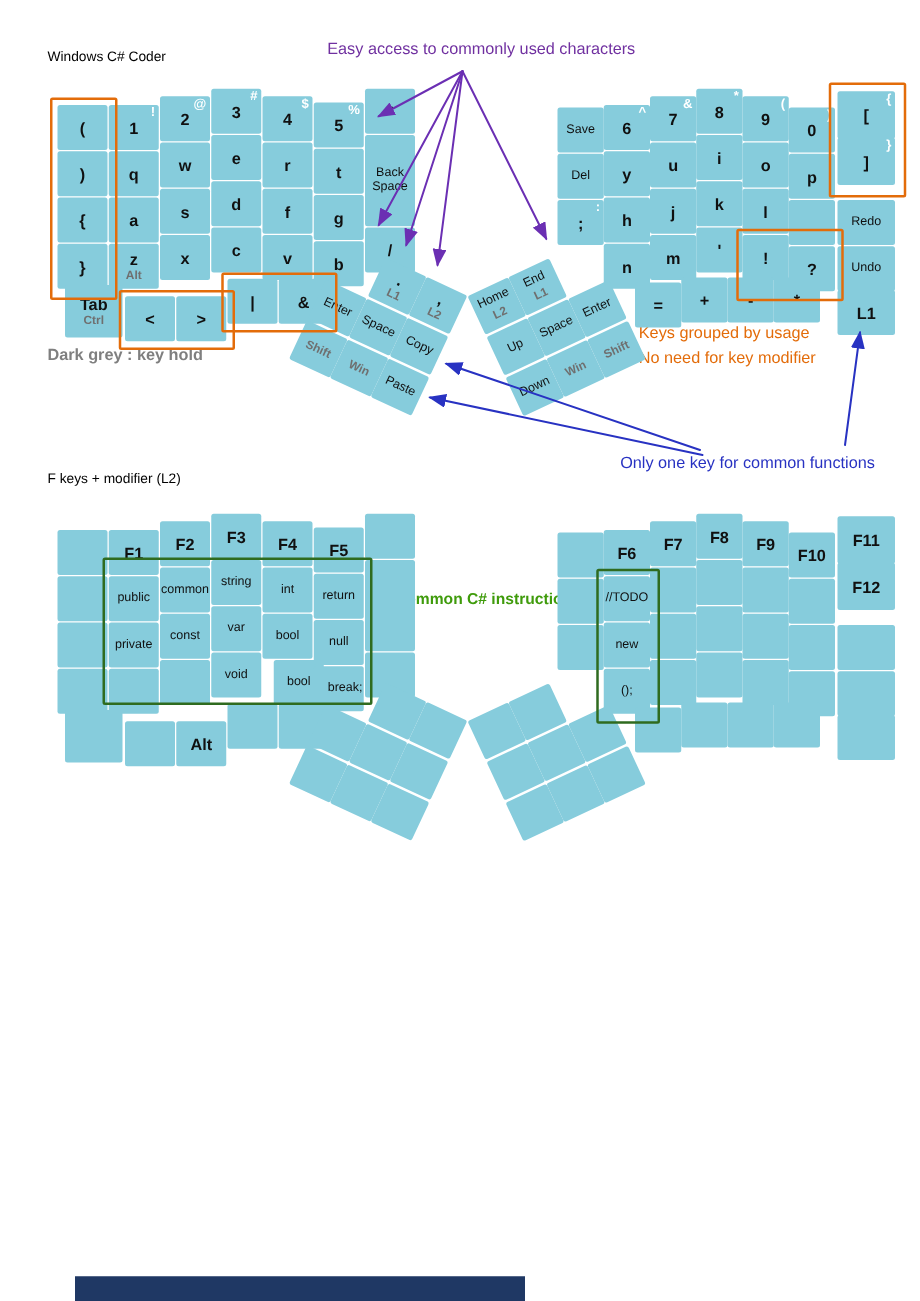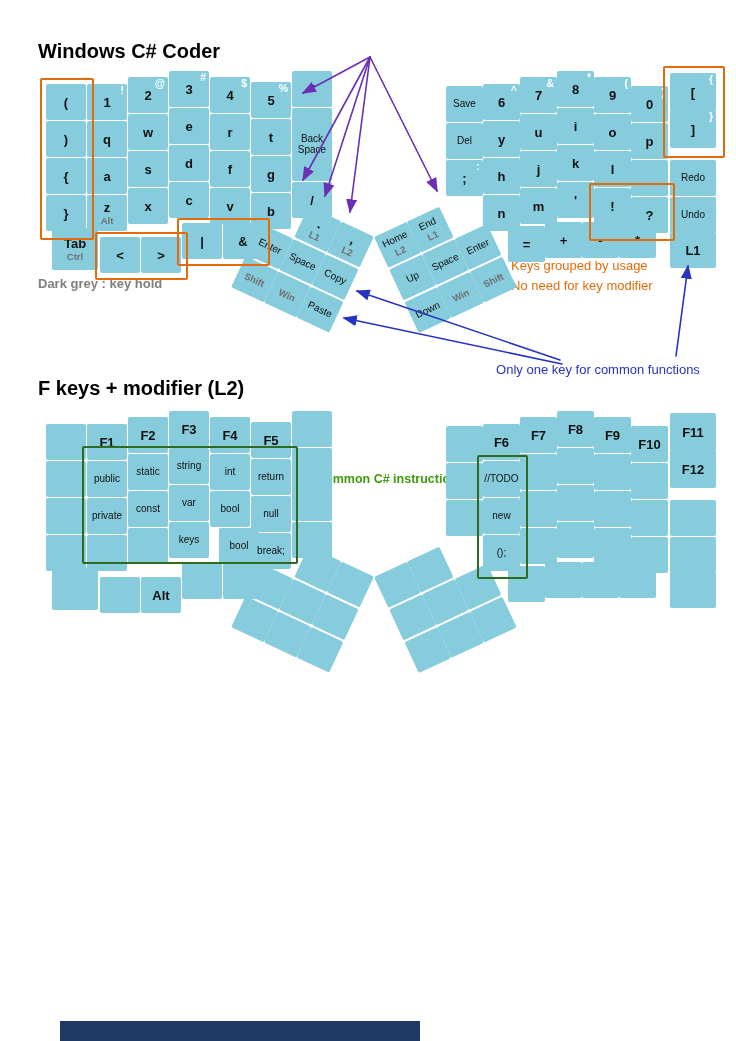--- a/index.html
+++ b/index.html
@@ -1,18 +1,18 @@
 <!DOCTYPE html>
 <html style="--key-bg: #86CCDC; --key-text: #101010; --hold-c: #6F6F6F; --sup-c: #FFFFFF;"><head>
 <meta charset="utf-8">
 <style>
   html,body{margin:0;padding:0;}
   body{width:736px;height:1041px;background:#fff;font-family:"Liberation Sans",sans-serif;position:relative;overflow:hidden;}
   #canvas{position:absolute;left:0;top:0;width:736px;height:1041px;}
-  .title{position:absolute;font-size:20px;font-weight:bold;color:#000;}
+  .title{position:absolute;font-size:11px;font-weight:normal;color:#000;}
   #title-main{left:38px;top:40px;}
   #title-f{left:38px;top:377px;}
   .note{position:absolute;font-size:13px;}
   #note-easy{left:252px;top:31px;width:266px;text-align:center;}
   #note-hold{left:38px;top:276px;font-weight:bold;}
   #note-grouped{left:511px;top:256px;line-height:20px;}
   #note-grouped span{display:block;}
   #note-onekey{left:478px;top:362px;width:240px;text-align:center;}
   #note-csharp{left:316px;top:472px;font-size:12.5px;font-weight:bold;}
   #board{position:absolute;left:0;top:0;width:736px;height:1041px;}
@@ -27,20 +27,21 @@
   #footer-bar{position:absolute;left:60px;top:1021px;width:360px;height:20px;}
 </style>
 </head>
 <body>
 
 <div id="canvas">
 
   <div id="title-main" class="title">Windows C# Coder</div>
   <div id="title-f" class="title">F keys + modifier (L2)</div>
 
+  <div id="note-easy" class="note" style="color: rgb(112, 48, 160);">Easy access to commonly used characters</div>
   <div id="note-hold" class="note" style="color: rgb(127, 127, 127);">Dark grey : key hold</div>
   <div id="note-grouped" class="note" style="color: rgb(227, 108, 10);">
     <span>Keys grouped by usage</span>
     <span>No need for key modifier</span>
   </div>
   <div id="note-onekey" class="note" style="color: rgb(40, 50, 194);">Only one key for common functions</div>
   <div id="note-csharp" class="note" style="color: rgb(63, 155, 11);">Common C# instructions</div>
 
   <div id="board">
       <div class="key" style="left: 46px; top: 84px; width: 38px; height: 34px;">
@@ -317,37 +318,37 @@
         <span class="main">public</span>
       </div>
       <div class="key word" style="left: 87px; top: 498px; width: 38px; height: 34px;">
         <span class="main">private</span>
       </div>
       <div class="key" style="left: 87px; top: 535px; width: 38px; height: 34px;"></div>
       <div class="key" style="left: 128px; top: 417px; width: 38px; height: 34px;">
         <span class="main">F2</span>
       </div>
       <div class="key word" style="left: 128px; top: 454px; width: 38px; height: 34px;">
-        <span class="main">static</span>
+        <span class="main">common</span>
       </div>
       <div class="key word" style="left: 128px; top: 491px; width: 38px; height: 34px;">
         <span class="main">const</span>
       </div>
       <div class="key" style="left: 128px; top: 528px; width: 38px; height: 34px;"></div>
       <div class="key" style="left: 169px; top: 411px; width: 38px; height: 34px;">
         <span class="main">F3</span>
       </div>
       <div class="key word" style="left: 169px; top: 448px; width: 38px; height: 34px; justify-content: center;">
         <span class="main">string</span>
       </div>
       <div class="key word" style="left: 169px; top: 485px; width: 38px; height: 34px;">
         <span class="main">var</span>
       </div>
       <div class="key word" style="left: 169px; top: 522px; width: 38px; height: 34px;">
-        <span class="main">keys</span>
+        <span class="main">void</span>
       </div>
       <div class="key" style="left: 210px; top: 417px; width: 38px; height: 34px;">
         <span class="main">F4</span>
       </div>
       <div class="key word" style="left: 210px; top: 454px; width: 38px; height: 34px;">
         <span class="main">int</span>
       </div>
       <div class="key word" style="left: 210px; top: 491px; width: 38px; height: 34px;">
         <span class="main">bool</span>
       </div>
@@ -356,21 +357,21 @@
       </div>
       <div class="key" style="left: 251px; top: 422px; width: 38px; height: 34px;">
         <span class="main">F5</span>
       </div>
       <div class="key word" style="left: 251px; top: 459px; width: 38px; height: 34px; justify-content: center;">
         <span class="main">return</span>
       </div>
       <div class="key word" style="left: 251px; top: 496px; width: 38px; height: 34px;">
         <span class="main">null</span>
       </div>
-      <div class="key word" style="left: 251px; top: 533px; width: 38px; height: 34px;">
+      <div class="key word" style="left: 251px; top: 533px; width: 38px; height: 34px; align-items: flex-end;">
         <span class="main">break;</span>
       </div>
       <div class="key" style="left: 292px; top: 411px; width: 38px; height: 34px;"></div>
       <div class="key" style="left: 292px; top: 448px; width: 38px; height: 71px;"></div>
       <div class="key" style="left: 292px; top: 522px; width: 38px; height: 34px;"></div>
       <div class="key" style="left: 52px; top: 568px; width: 44px; height: 40px;"></div>
       <div class="key" style="left: 100px; top: 577px; width: 38px; height: 34px;"></div>
       <div class="key" style="left: 141px; top: 577px; width: 38px; height: 34px;">
         <span class="main">Alt</span>
       </div>

